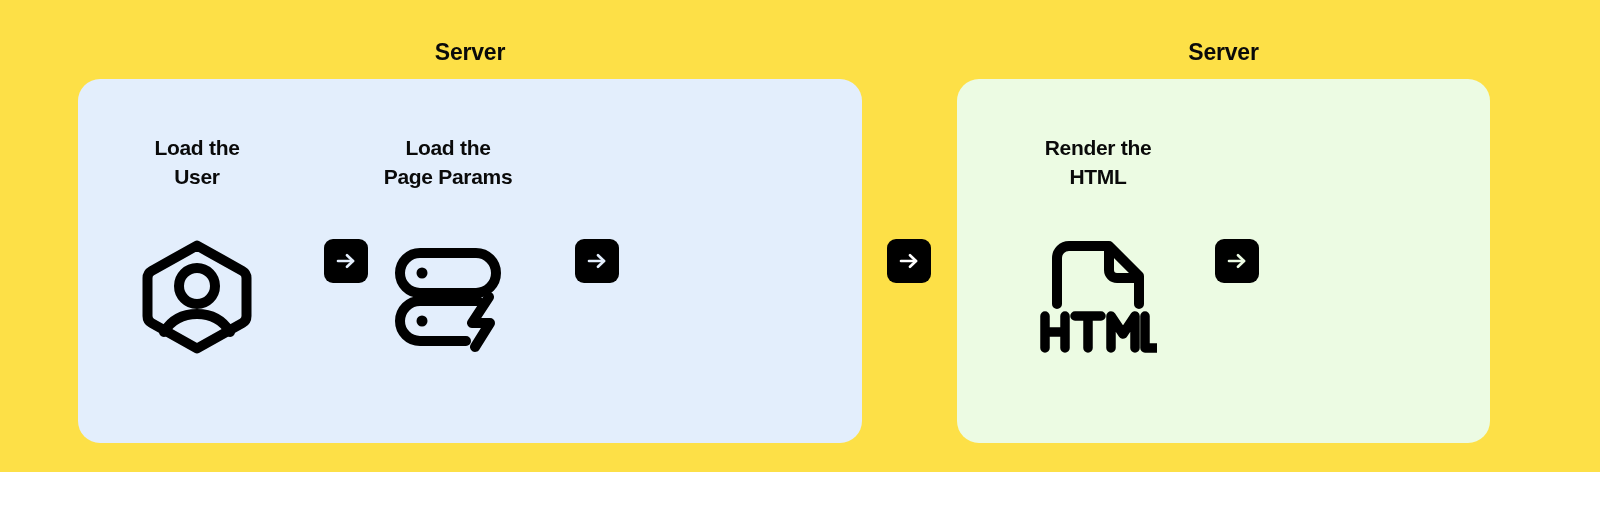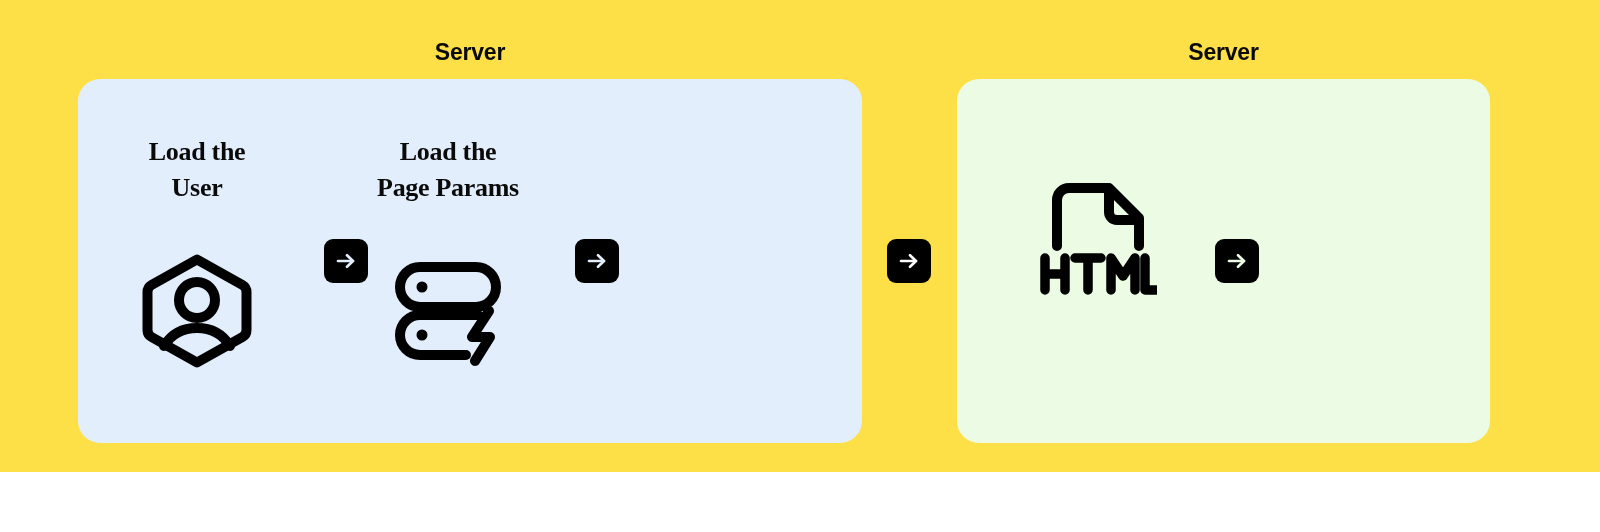--- a/index.html
+++ b/index.html
@@ -54,27 +54,26 @@
   }
 
   
   .step {
     position: absolute;
     top: 55px;
     width: 210px;
     text-align: center;
   }
   .step-label {
-    font-size: 26px;
+    font-size: 21px;
     font-weight: bold;
     color: #0a0a0a;
     line-height: 1.38;
     letter-spacing: -0.3px;
     white-space: pre-line;
-    font-family: Liberation Serif, serif;
   }
   .step-icon {
     margin-top: 45px;
     height: 120px;
     display: flex;
     align-items: center;
     justify-content: center;
   }
   .step-icon svg { display: block; }
 
@@ -169,20 +168,22 @@
       <path d="M13 6.2 L19 12 L13 17.8" stroke="#ffffff" stroke-width="2.6" stroke-linecap="round" stroke-linejoin="round"></path>
     </svg>
   </div>
 
   <div class="group-title browser">Server</div>
 
   <div class="panel browser">
     <div class="panel-inner">
 
       <div class="step b0">
+        <div class="step-label">Render the
+HTML</div>
         <div class="step-icon">
           <svg width="118" height="118" viewBox="0 0 118 118" fill="none" xmlns="http://www.w3.org/2000/svg">
             <path d="M18 66 V20 a12 12 0 0 1 12 -12 H70 L100 38 V66" stroke="#000" stroke-width="10" stroke-linecap="round" stroke-linejoin="round" fill="none"></path>
             <path d="M70 10 V32 a8 8 0 0 0 8 8 H98" stroke="#000" stroke-width="10" stroke-linecap="round" stroke-linejoin="round" fill="none"></path>
 
             <path d="M6 78 V110 M26 78 V110 M6 94 H26" stroke="#000" stroke-width="9.5" stroke-linecap="round"></path>
 
             <path d="M36 78 H62 M49 78 V110" stroke="#000" stroke-width="9.5" stroke-linecap="round"></path>
 
             <path d="M72 110 V78 L84 96 L96 78 V110" stroke="#000" stroke-width="9.5" stroke-linecap="round" stroke-linejoin="round" fill="none"></path>

